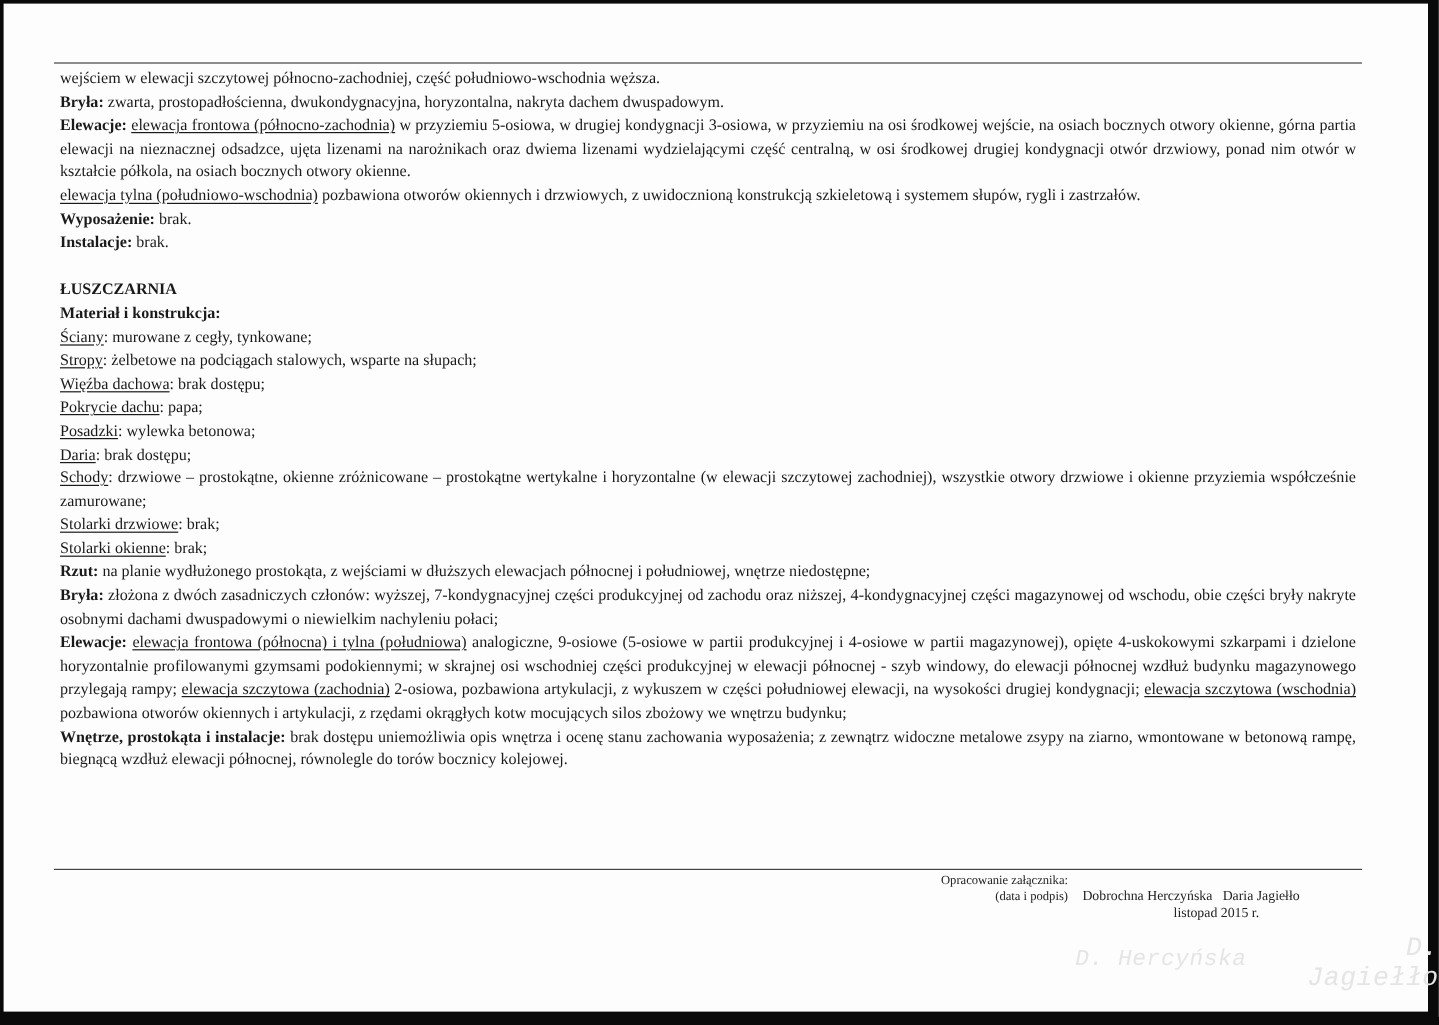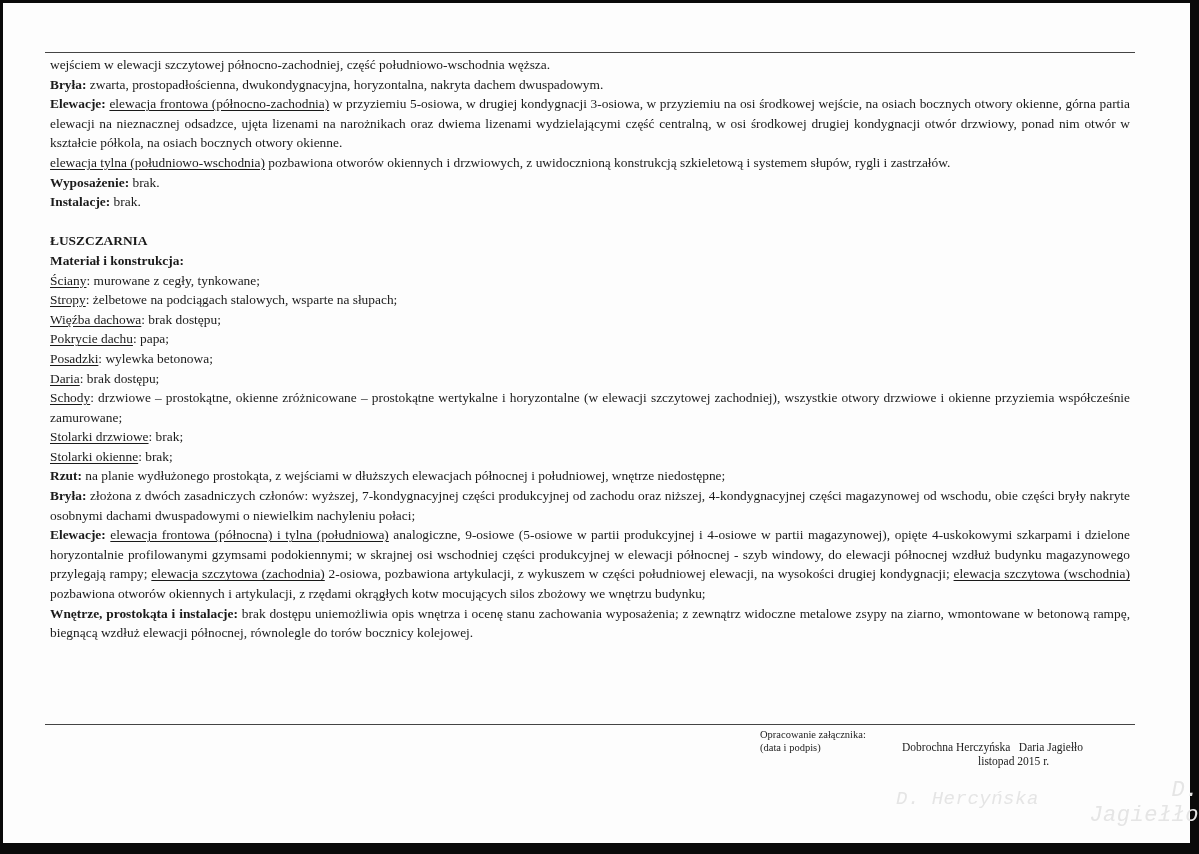--- a/index.html
+++ b/index.html
@@ -18,21 +18,21 @@
   }
   .content {
     position: absolute; left: 50px; top: 55px; width: 1080px;
     font-size: 13.4px; line-height: 19.6px;
   }
   .p { margin: 0; text-align: justify; }
   .b { font-weight: bold; }
   .u { text-decoration: underline; text-underline-offset: 2px; }
   .gap { height: 19.6px; }
   .footer-label {
-    position: absolute; font-size: 10.5px; line-height: 13px; color: #222; text-align: left;
+    position: absolute; font-size: 10.5px; line-height: 13px; color: #222; text-align: right;
   }
   .names {
     position: absolute; font-size: 11.5px; line-height: 15px; color: #222;
   }
   .sig {
     position: absolute; font-family: Liberation Mono, monospace; font-style: italic;
     color: #e5e5e5; font-size: 19px; letter-spacing: 0.5px;
   }
 </style>
 </head>

